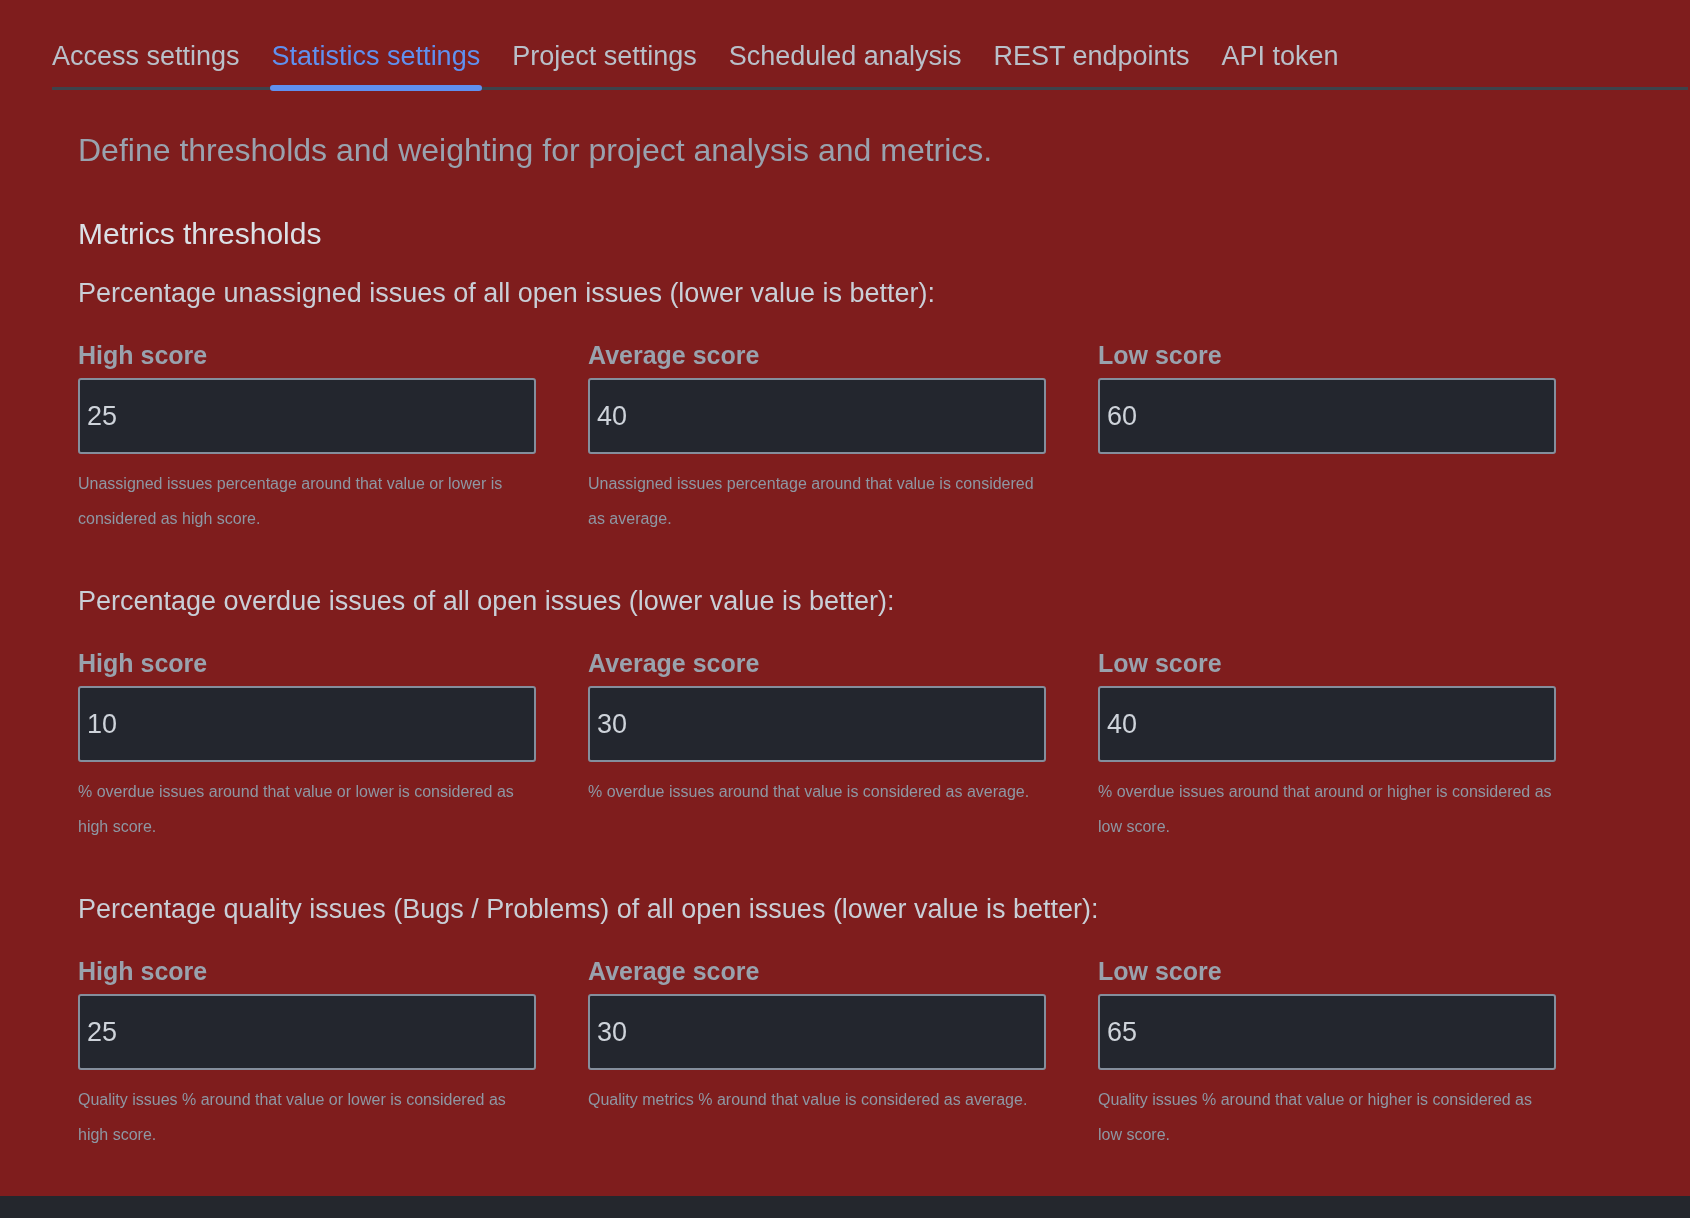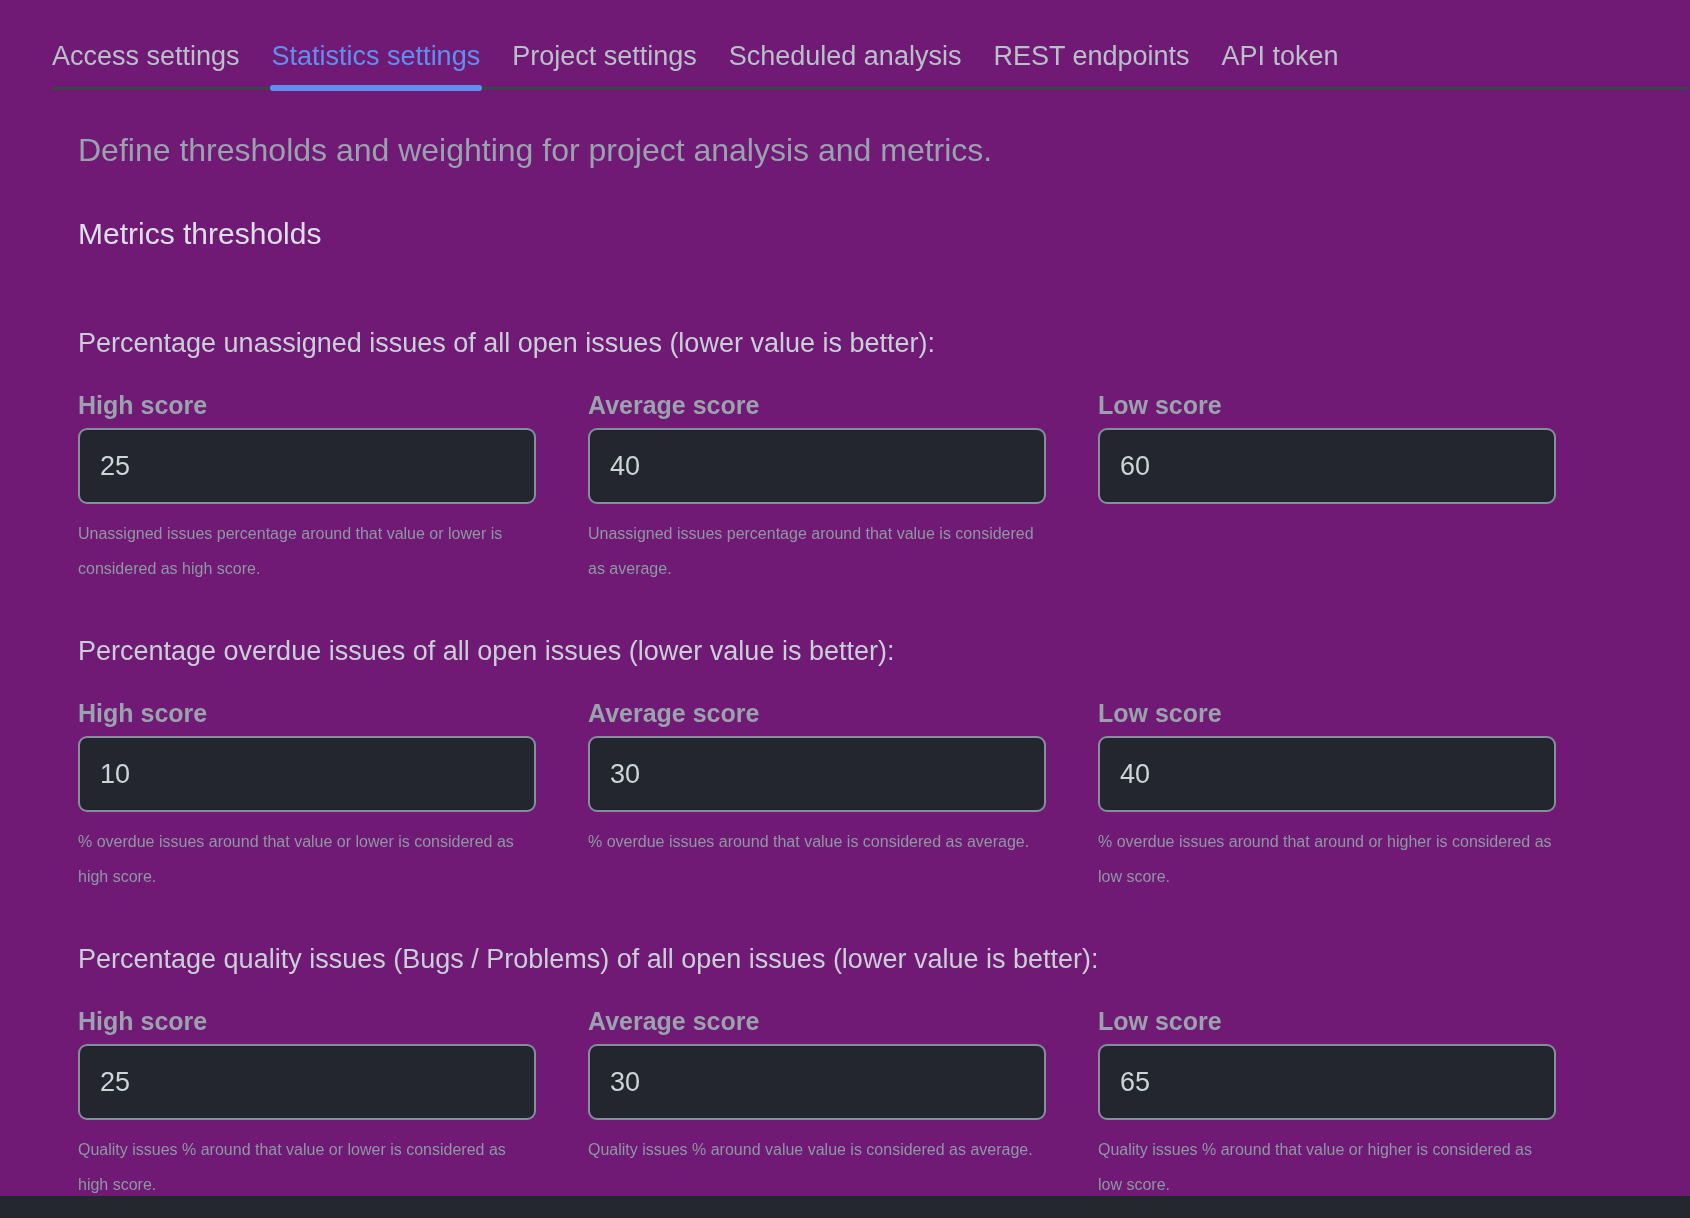--- a/index.html
+++ b/index.html
@@ -5,21 +5,21 @@
   html, body {
     margin: 0;
     padding: 0;
     background: #1e2227;
     font-family: "Liberation Sans", "DejaVu Sans", sans-serif;
   }
   .page {
     position: relative;
     width: 1690px;
     height: 1218px;
-    background: #701a75;
+    background: #7f1d1d;
     overflow: hidden;
   }
   
   .tabbar {
     display: flex;
     gap: 32px;
     margin-left: 52px;
     margin-right: 2px;
     padding-top: 42px;
     border-bottom: 3px solid #3d434b;
@@ -56,21 +56,21 @@
     color: #99a2ae;
   }
   .heading {
     margin-top: 50px;
     font-size: 30px;
     line-height: 36px;
     font-weight: 400;
     color: #dbe0e6;
   }
   .section-title {
-    margin-top: 74px;
+    margin-top: 24px;
     font-size: 27px;
     line-height: 34px;
     color: #c9cfd7;
   }
   .section + .section .section-title { margin-top: 48px; }
   .grid {
     margin-top: 32px;
     display: grid;
     grid-template-columns: repeat(3, 1fr);
     column-gap: 52px;
@@ -82,25 +82,25 @@
     color: #99a2ad;
     margin-bottom: 9px;
   }
   .score-input {
     display: block;
     width: 100%;
     height: 76px;
     box-sizing: border-box;
     background: #23262e;
     border: 2px solid #848e9c;
-    border-radius: 9px;
+    border-radius: 3px;
     color: #ced3da;
     font-size: 27px;
     font-family: "Liberation Sans", "DejaVu Sans", sans-serif;
-    padding: 0 20px;
+    padding: 0 7px;
     outline: none;
   }
   .help {
     margin-top: 12px;
     font-size: 16px;
     line-height: 35px;
     color: #8e97a3;
   }
   
   .bottom-band {
@@ -177,21 +177,21 @@
       <div class="section-title">Percentage quality issues (Bugs / Problems) of all open issues (lower value is better):</div>
       <div class="grid">
         <div>
           <div class="field-label">High score</div>
           <input class="score-input" type="text" value="25" style="">
           <div class="help">Quality issues % around that value or lower is considered as high score.</div>
         </div>
         <div>
           <div class="field-label">Average score</div>
           <input class="score-input" type="text" value="30" style="">
-          <div class="help">Quality issues % around value value is considered as average.</div>
+          <div class="help">Quality metrics % around that value is considered as average.</div>
         </div>
         <div>
           <div class="field-label">Low score</div>
           <input class="score-input" type="text" value="65" style="">
           <div class="help">Quality issues % around that value or higher is considered as low score.</div>
         </div>
       </div>
     </div>
 
   </div>

